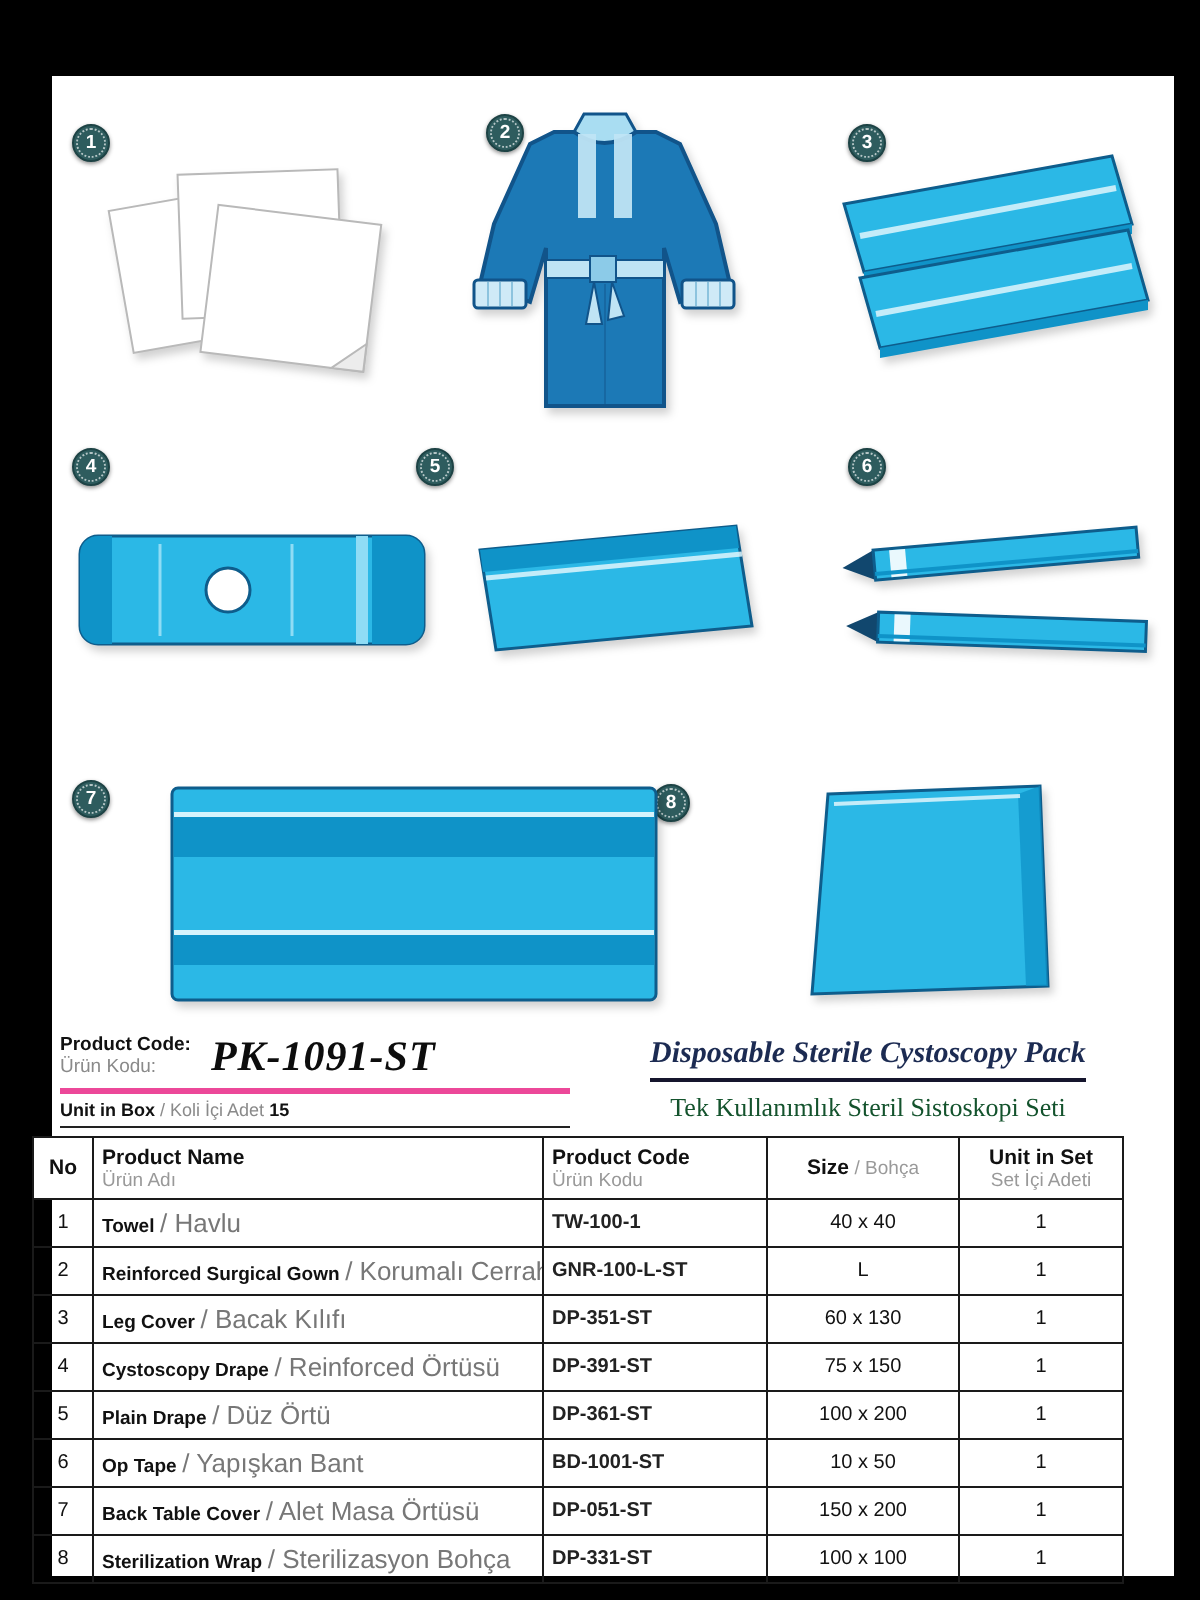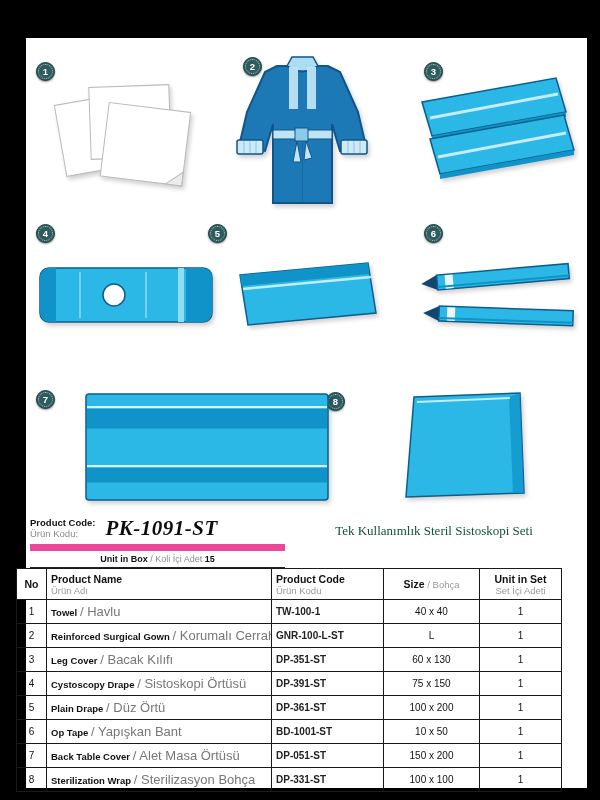--- a/index.html
+++ b/index.html
@@ -22,29 +22,29 @@
     font-size:9.5px; font-weight:bold; line-height:17px; text-align:center;
     box-shadow:0 1px 2px rgba(0,0,0,.45);
     outline:1px dotted rgba(255,255,255,.65); outline-offset:-3px;
   }
 
   .illus { position:absolute; }
   .illus svg { filter:drop-shadow(2px 3px 2px rgba(0,0,0,.18)); }
 
   
   .pinfo { position:absolute; left:30px; top:516px; width:255px; }
-  .pcode-line { display:flex; align-items:center; border-bottom:7px solid #ec4899; padding-bottom:3px; }
+  .pcode-line { display:flex; align-items:center; border-bottom:3px solid #ec4899; padding-bottom:3px; }
   .pcode-labels { line-height:1.15; }
   .lab-en { font-size:9.5px; font-weight:bold; color:#111; }
   .lab-tr { font-size:9.5px; color:#8a8a8a; }
   .pcode-value {
     font-family:Liberation Serif, serif; font-style:italic; font-weight:bold;
     font-size:21px; margin-left:10px; letter-spacing:.5px; color:#0d0d0d;
   }
-  .unit-line { font-size:9px; padding:3px 0; border-bottom:1px solid #222;text-align:center; }
+  .unit-line { font-size:9px; padding:3px 0; border-bottom:1px solid #222; }
   .unit-line b { color:#111; }
   .unit-line .lab-tr { font-size:9px; }
   .unit-val { font-weight:bold; color:#111; }
 
   .titleblock { position:absolute; left:295px; top:518px; width:278px; text-align:center; }
   .title-en {
     display:inline-block; font-family:"Liberation Serif", serif; font-style:italic;
     font-weight:bold; font-size:15px; color:#1c2b52;
     border-bottom:2px solid #15152d; padding-bottom:3px; white-space:nowrap;
   }
@@ -202,20 +202,21 @@
       <div class="pcode-value">PK-1091-ST</div>
     </div>
     <div class="unit-line">
       <b>Unit in Box</b>
       <span class="lab-tr">/ Koli İçi Adet</span>
       <span class="unit-val">15</span>
     </div>
   </div>
 
   <div class="titleblock">
+    <span class="title-en">Disposable Sterile Cystoscopy Pack</span>
     <div class="title-tr">Tek Kullanımlık Steril Sistoskopi Seti</div>
   </div>
 
   <table class="spec">
     <colgroup>
       <col class="col-no">
         <col class="col-name">
         <col class="col-code">
         <col class="col-size">
         <col class="col-unit">
@@ -258,21 +259,21 @@
         </tr>
         <tr>
           <td class="c-no">3</td>
           <td class="c-name"><b>Leg Cover</b> <span class="tr-txt">/ Bacak Kılıfı</span></td>
           <td class="c-code">DP-351-ST</td>
           <td class="c-size">60 x 130</td>
           <td class="c-unit">1</td>
         </tr>
         <tr>
           <td class="c-no">4</td>
-          <td class="c-name"><b>Cystoscopy Drape</b> <span class="tr-txt">/ Sistoskopi Örtüsü</span></td>
+          <td class="c-name"><b>Cystoscopy Drape</b> <span class="tr-txt">/ Reinforced Örtüsü</span></td>
           <td class="c-code">DP-391-ST</td>
           <td class="c-size">75 x 150</td>
           <td class="c-unit">1</td>
         </tr>
         <tr>
           <td class="c-no">5</td>
           <td class="c-name"><b>Plain Drape</b> <span class="tr-txt">/ Düz Örtü</span></td>
           <td class="c-code">DP-361-ST</td>
           <td class="c-size">100 x 200</td>
           <td class="c-unit">1</td>

